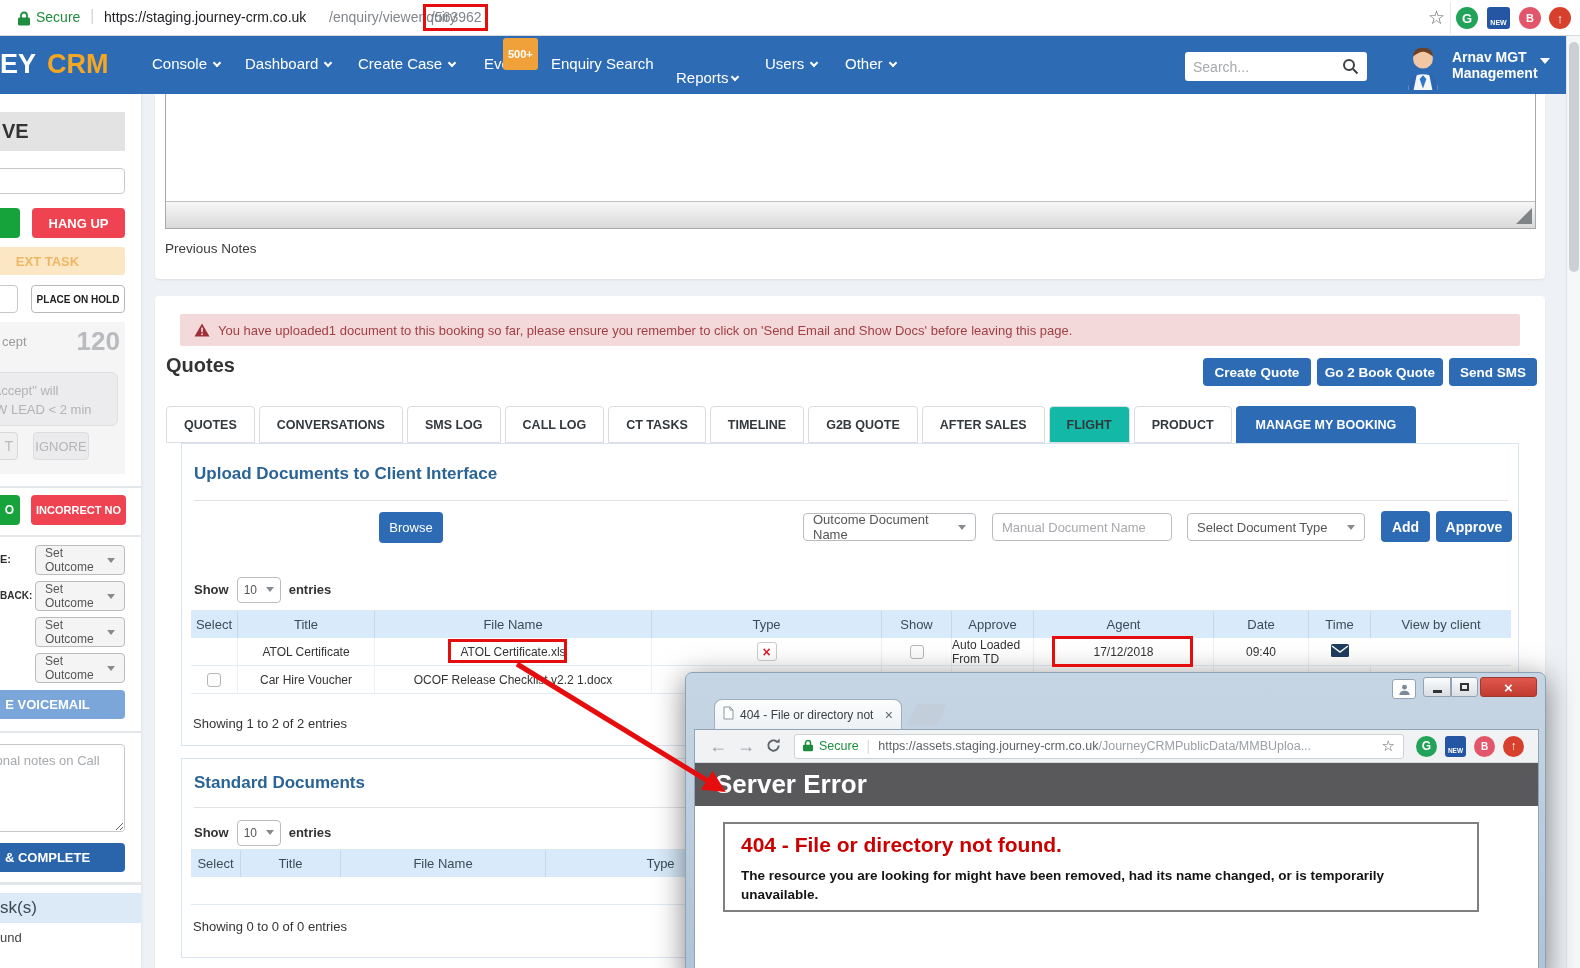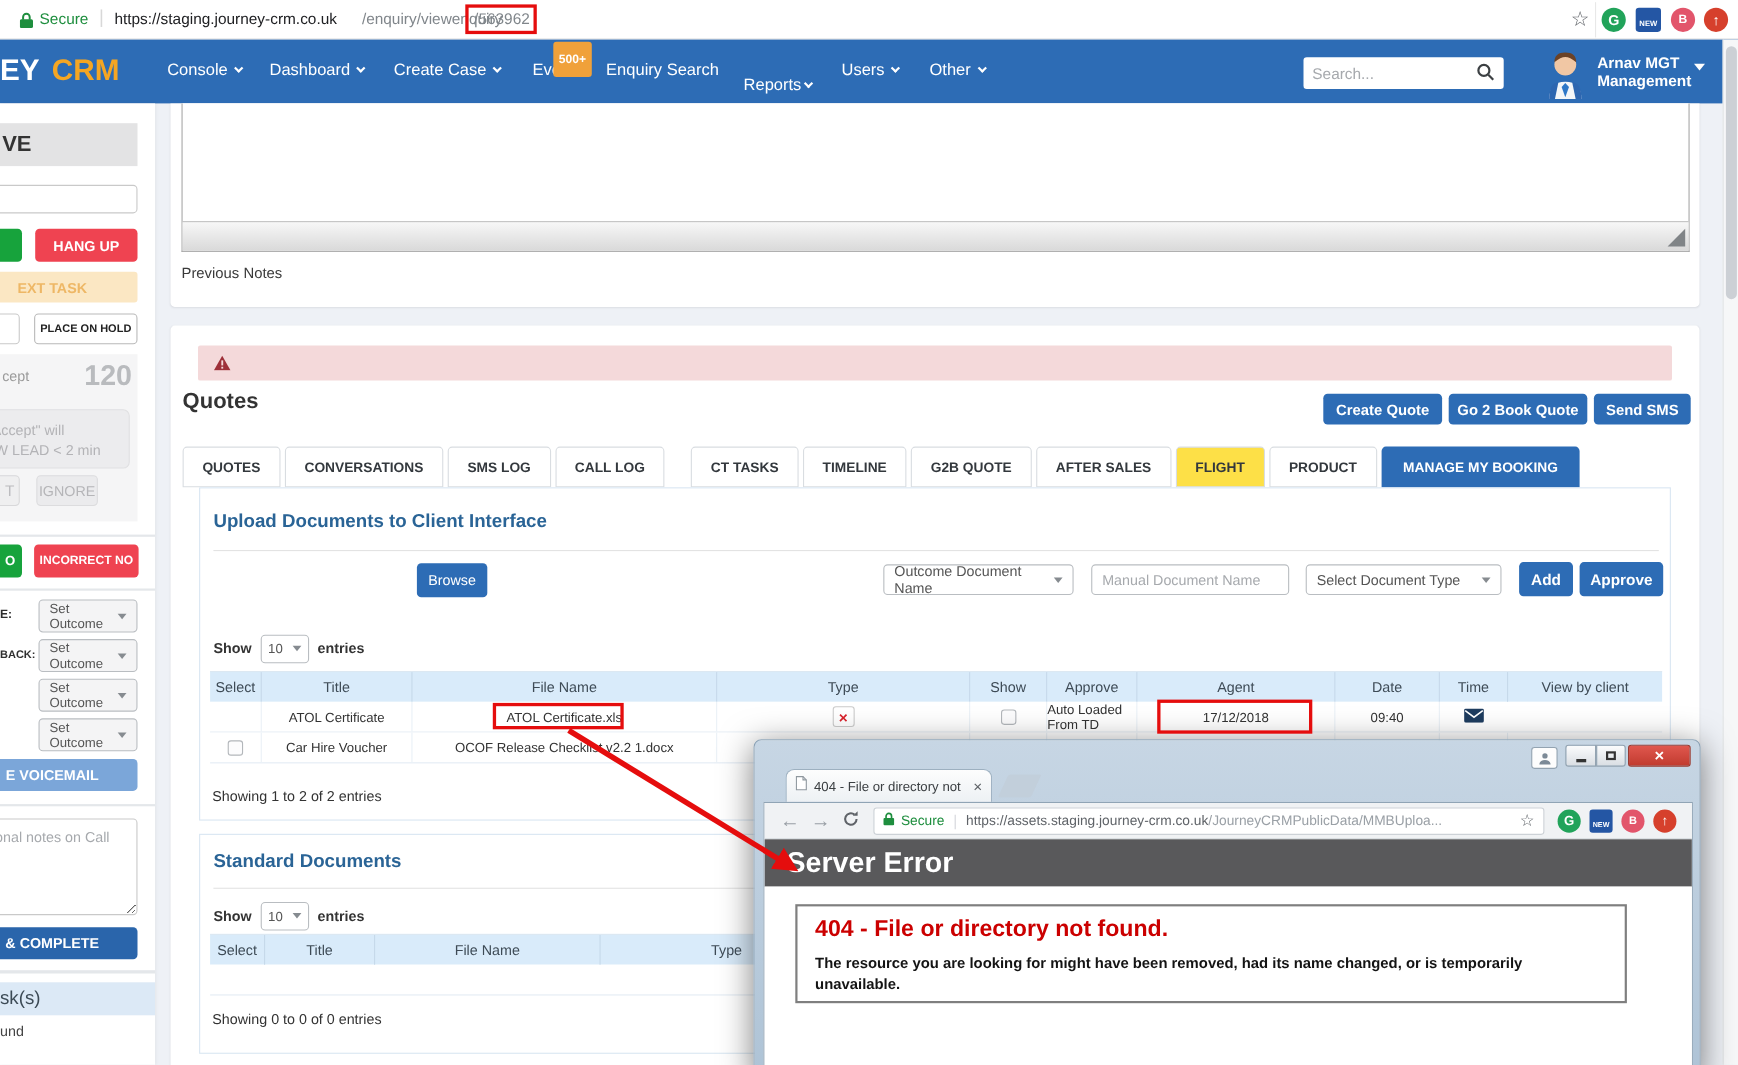--- a/index.html
+++ b/index.html
@@ -168,37 +168,38 @@
   <div class="abs panel" style="left:155px;top:296px;width:1390px;height:684px;">
 
     <div class="abs flex" style="left:25px;top:18px;width:1340px;height:32px;background:#f4d9da;border-radius:2px;color:#a04046;font-size:13px;padding-left:14px;">
       <span style="margin-right:8px;margin-top:2px;">
         <svg width="16" height="14" viewBox="0 0 16 14">
             <path d="M8 0.5 L15.5 13.5 H0.5 Z" fill="#9e3039"></path>
             <rect x="7.2" y="4.6" width="1.7" height="4.6" fill="#f4d9da"></rect>
             <rect x="7.2" y="10.4" width="1.7" height="1.7" fill="#f4d9da"></rect>
           </svg>
       </span>
+      <span>You have uploaded1 document to this booking so far, please ensure you remember to click on 'Send Email and Show Docs' before leaving this page.</span>
     </div>
 
     <div class="abs" style="left:11px;top:58px;font-size:20px;font-weight:bold;color:#333;">Quotes</div>
     <div class="abs btn btn-blue" style="left:1048px;top:62px;width:108px;height:28px;font-size:13.5px;">Create Quote</div>
     <div class="abs btn btn-blue" style="left:1162px;top:62px;width:126px;height:28px;font-size:13.5px;">Go 2 Book Quote</div>
     <div class="abs btn btn-blue" style="left:1294px;top:62px;width:88px;height:28px;font-size:13.5px;">Send SMS</div>
 
     <div class="abs flex" style="left:11px;top:110px;height:37px;gap:4px;">
       <div class="btn" style="height:37px;padding:0 17px;background:#fff;border:1px solid #d9dde1;border-radius:4px 4px 0 0;font-size:12.5px;font-weight:bold;color:#33383d;">QUOTES</div>
       <div class="btn" style="height:37px;padding:0 17px;background:#fff;border:1px solid #d9dde1;border-radius:4px 4px 0 0;font-size:12.5px;font-weight:bold;color:#33383d;">CONVERSATIONS</div>
       <div class="btn" style="height:37px;padding:0 17px;background:#fff;border:1px solid #d9dde1;border-radius:4px 4px 0 0;font-size:12.5px;font-weight:bold;color:#33383d;">SMS LOG</div>
       <div class="btn" style="height:37px;padding:0 17px;background:#fff;border:1px solid #d9dde1;border-radius:4px 4px 0 0;font-size:12.5px;font-weight:bold;color:#33383d;">CALL LOG</div>
-      <div class="btn" style="height:37px;padding:0 17px;background:#fff;border:1px solid #d9dde1;border-radius:4px 4px 0 0;font-size:12.5px;font-weight:bold;color:#33383d;margin-left:20px;">CT TASKS</div>
+      <div class="btn" style="height:37px;padding:0 17px;background:#fff;border:1px solid #d9dde1;border-radius:4px 4px 0 0;font-size:12.5px;font-weight:bold;color:#33383d;">CT TASKS</div>
       <div class="btn" style="height:37px;padding:0 17px;background:#fff;border:1px solid #d9dde1;border-radius:4px 4px 0 0;font-size:12.5px;font-weight:bold;color:#33383d;">TIMELINE</div>
       <div class="btn" style="height:37px;padding:0 17px;background:#fff;border:1px solid #d9dde1;border-radius:4px 4px 0 0;font-size:12.5px;font-weight:bold;color:#33383d;">G2B QUOTE</div>
       <div class="btn" style="height:37px;padding:0 17px;background:#fff;border:1px solid #d9dde1;border-radius:4px 4px 0 0;font-size:12.5px;font-weight:bold;color:#33383d;">AFTER SALES</div>
-      <div class="btn" style="height:37px;padding:0 17px;background:#fde047;border:1px solid #d9dde1;border-radius:4px 4px 0 0;font-size:12.5px;font-weight:bold;color:#33383d;">FLIGHT</div>
+      <div class="btn" style="height:37px;padding:0 17px;background:#14b8a6;border:1px solid #d9dde1;border-radius:4px 4px 0 0;font-size:12.5px;font-weight:bold;color:#33383d;">FLIGHT</div>
       <div class="btn" style="height:37px;padding:0 17px;background:#fff;border:1px solid #d9dde1;border-radius:4px 4px 0 0;font-size:12.5px;font-weight:bold;color:#33383d;">PRODUCT</div>
       <div class="btn" style="height:38px;padding:0 20px;background:#2d6cb5;border-radius:4px 4px 0 0;font-size:12.5px;font-weight:bold;color:#fff;">MANAGE MY BOOKING</div>
     </div>
 
     <div class="abs" style="left:26px;top:147px;width:1338px;height:303px;border:1px solid #d9e6f2;background:#fff;">
       <div class="abs" style="left:12px;top:20px;font-size:17px;font-weight:bold;color:#2a6496;">Upload Documents to Client Interface</div>
       <div class="abs" style="left:12px;top:56px;width:1314px;height:1px;background:#e3e3e3;"></div>
 
       <div class="abs btn btn-blue" style="left:197px;top:68px;width:64px;height:31px;font-size:13px;font-weight:normal;">Browse</div>
       <div class="abs sel" style="left:621px;top:69px;width:173px;height:28px;">

